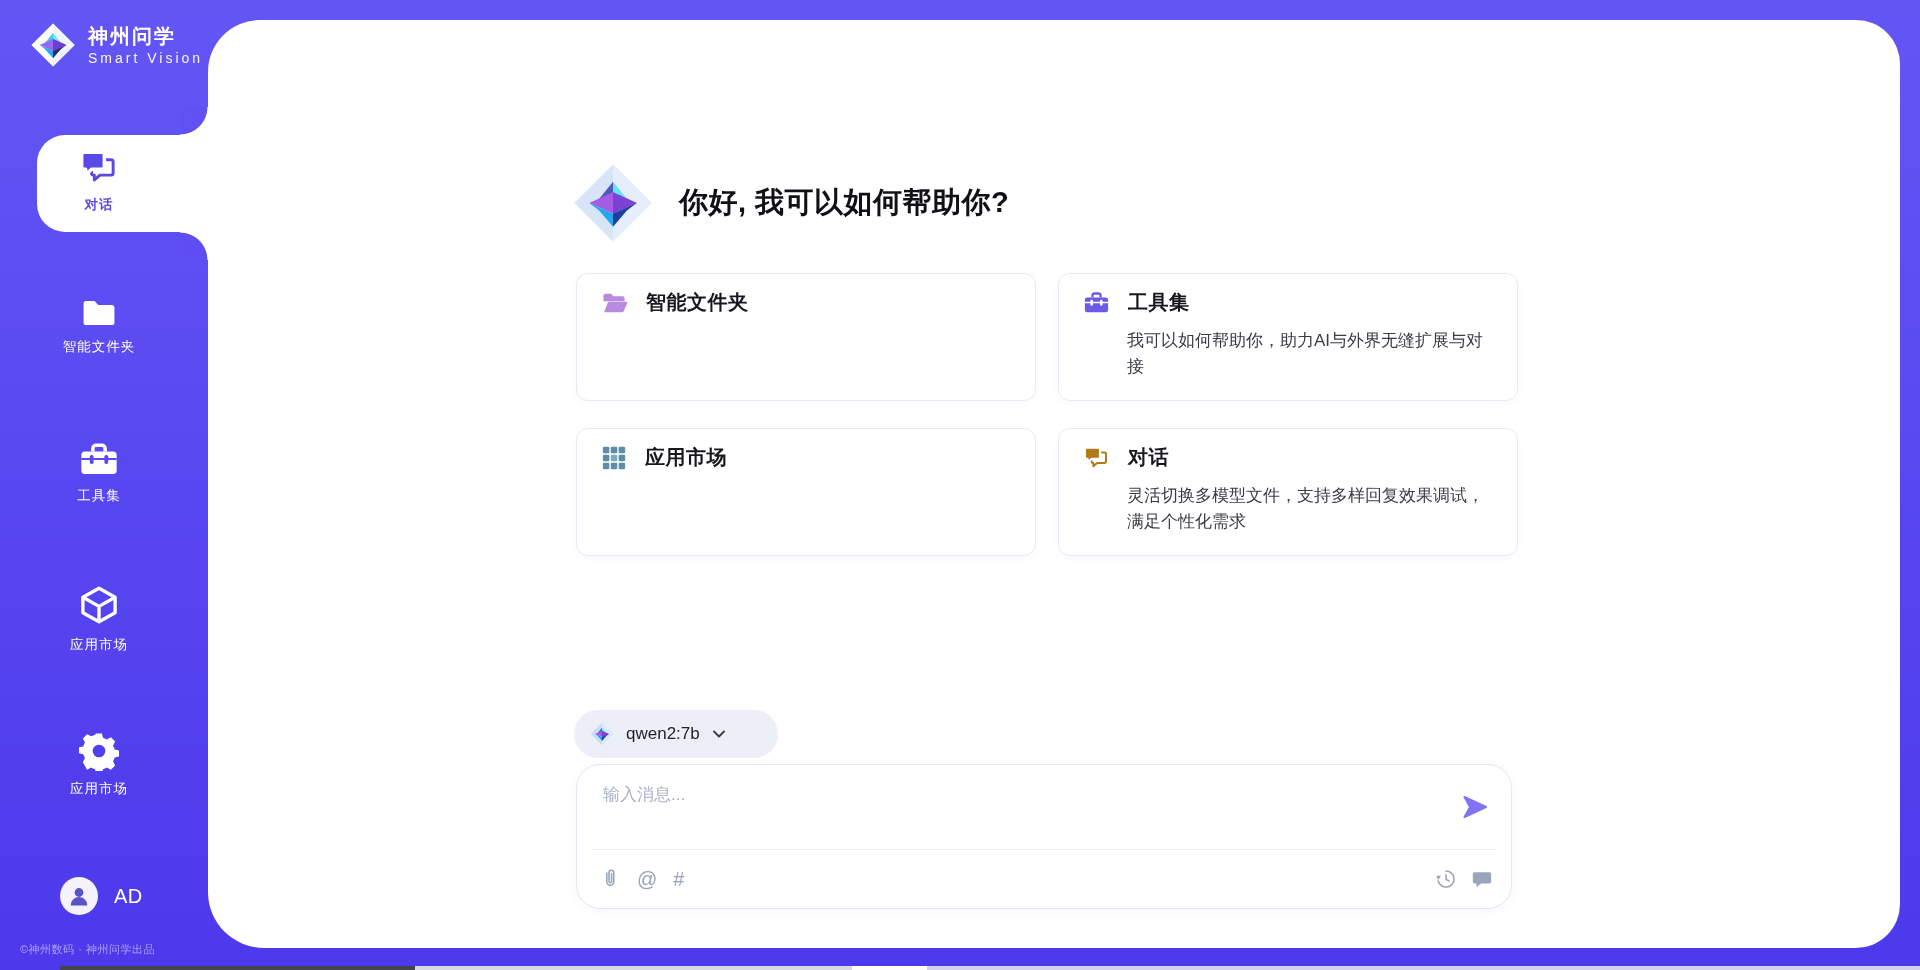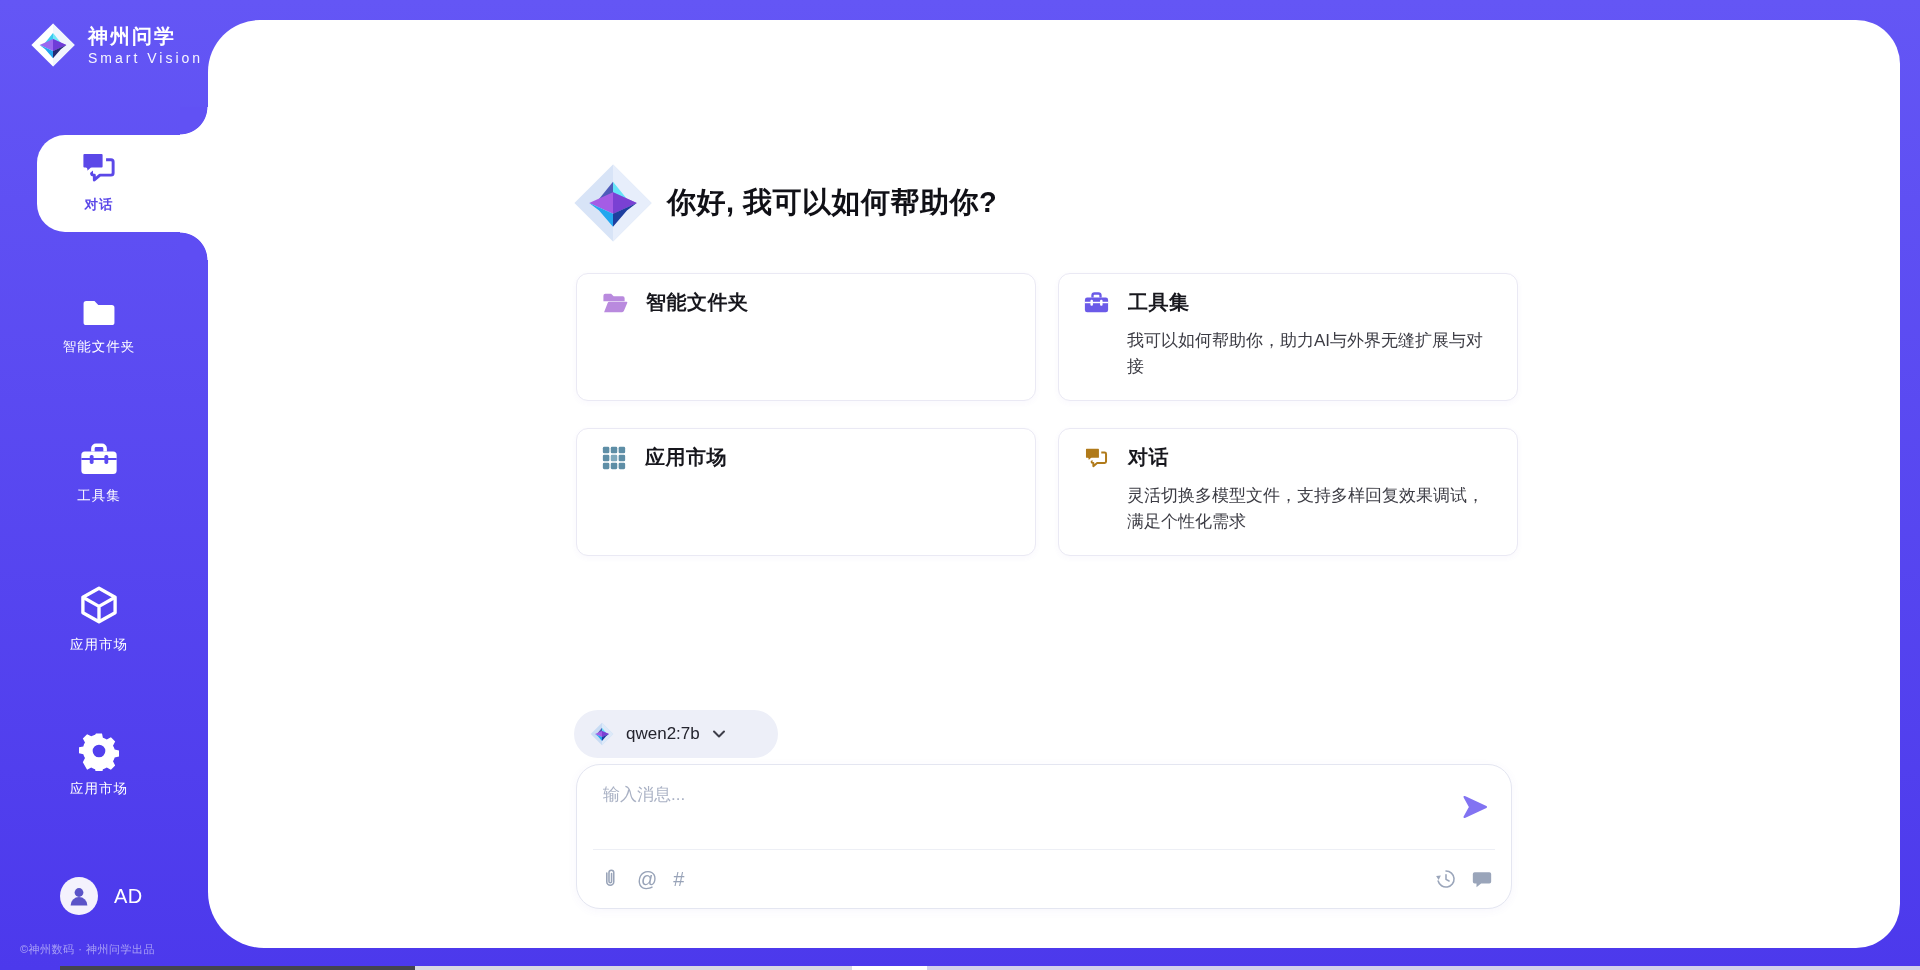--- a/index.html
+++ b/index.html
@@ -30,21 +30,21 @@
   .avatar{width:38px;height:38px;border-radius:50%;background:#f4f2fd;display:flex;
           align-items:center;justify-content:center;}
   .user-name{color:#fff;font-size:20px;letter-spacing:.5px;}
   .copyright{position:absolute;left:20px;top:942px;color:rgba(255,255,255,.5);
              font-size:11px;letter-spacing:.5px;white-space:nowrap;}
 
   
   .panel{position:absolute;left:208px;top:20px;width:1692px;height:928px;background:#fff;
          border-radius:52px 44px 44px 56px;}
 
-  .hero{position:absolute;left:364px;top:142px;display:flex;align-items:center;gap:13px;}
+  .hero{position:absolute;left:364px;top:142px;display:flex;align-items:center;gap:25px;}
   .greeting{font-size:29px;font-weight:700;color:#101016;letter-spacing:.5px;}
 
   .cards{position:absolute;left:368px;top:253px;width:942px;display:grid;
          grid-template-columns:460px 460px;column-gap:22px;row-gap:27px;}
   .card{box-sizing:border-box;height:128px;background:#fff;border:1px solid #eae9f4;
         border-radius:12px;padding:15px 24px 0 24px;cursor:pointer;
         box-shadow:0 2px 6px rgba(90,80,200,.04);}
   .card-head{display:flex;align-items:center;gap:18px;}
   .card-title{font-size:20px;font-weight:700;color:#17171d;letter-spacing:.5px;}
   .card-desc{margin:12px 0 0 44px;width:372px;font-size:17px;line-height:26px;color:#3c3c44;}

